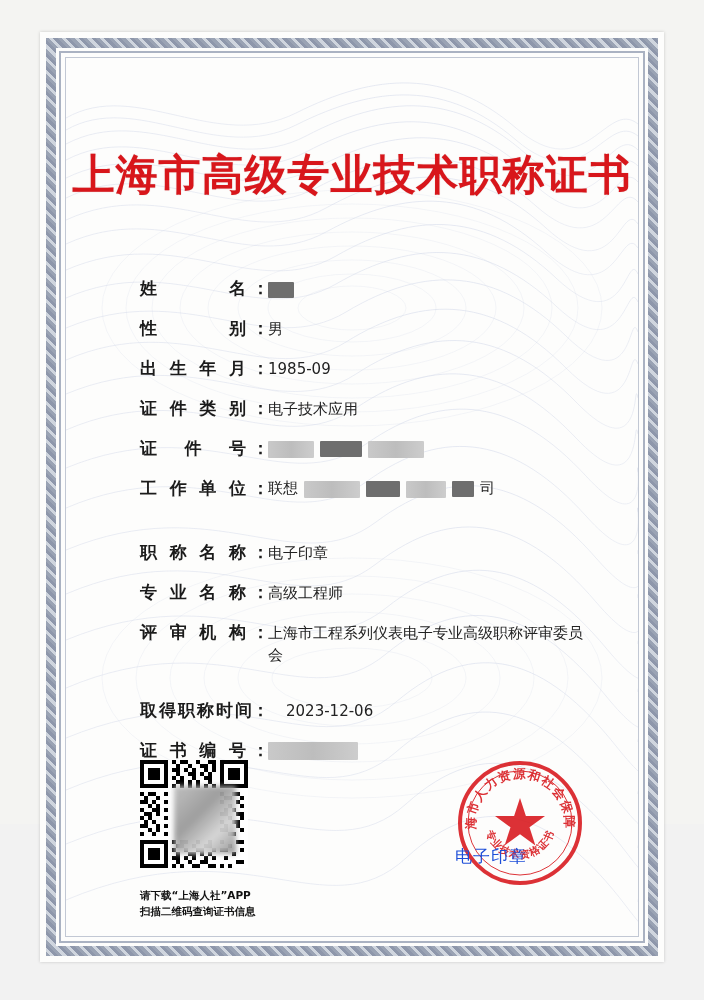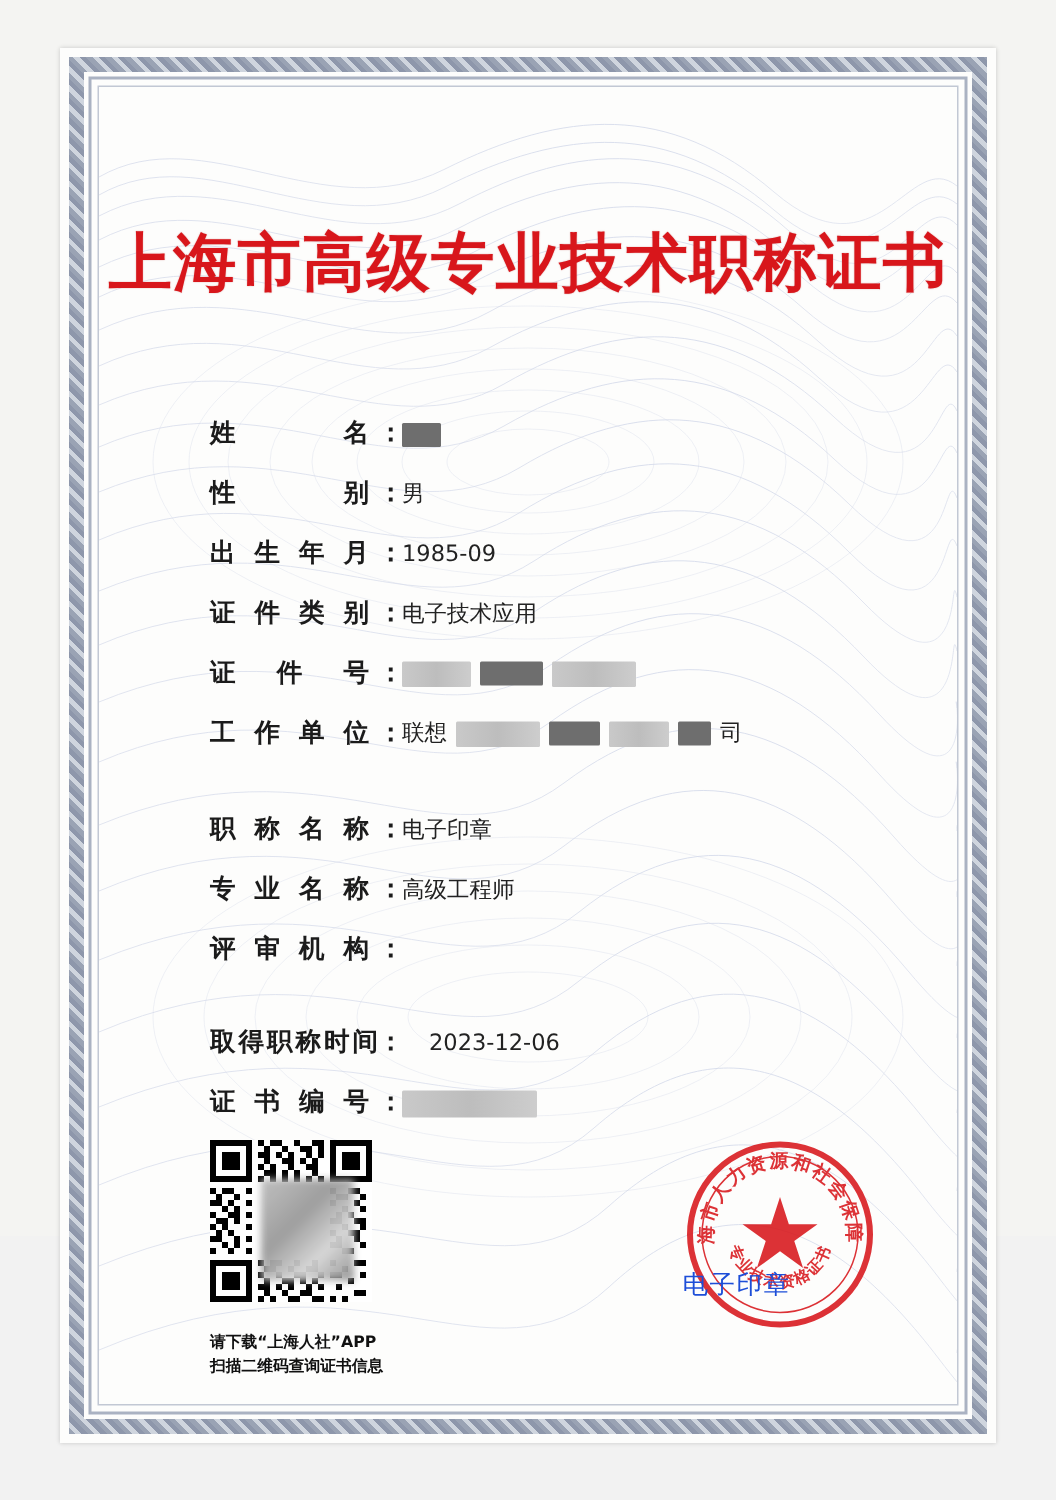--- a/index.html
+++ b/index.html
@@ -382,20 +382,21 @@
       <div class="field-row">
         <div class="field-label">
           <span class="lab-text">
               <span>评</span>
               <span>审</span>
               <span>机</span>
               <span>构</span>
             </span>
             <span class="colon">：</span>
         </div>
+        <div class="field-value" style="max-width:318px;">上海市工程系列仪表电子专业高级职称评审委员会</div>
       </div>
 
       <div class="gap-row2"></div>
 
       <div class="field-row">
         <div class="field-label">
           <span class="lab-text" style="width:124px;">
               <span>取</span>
               <span>得</span>
               <span>职</span>

